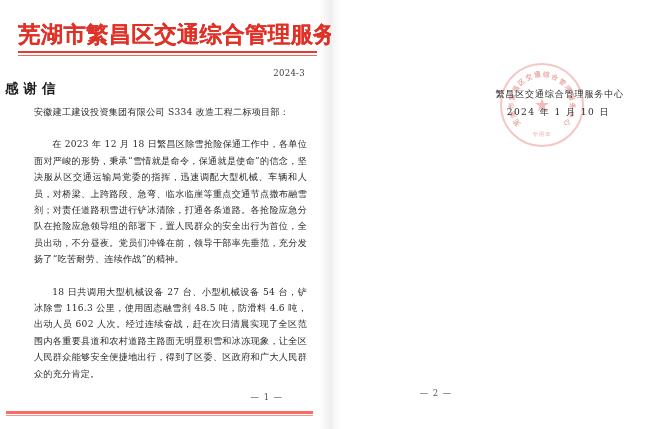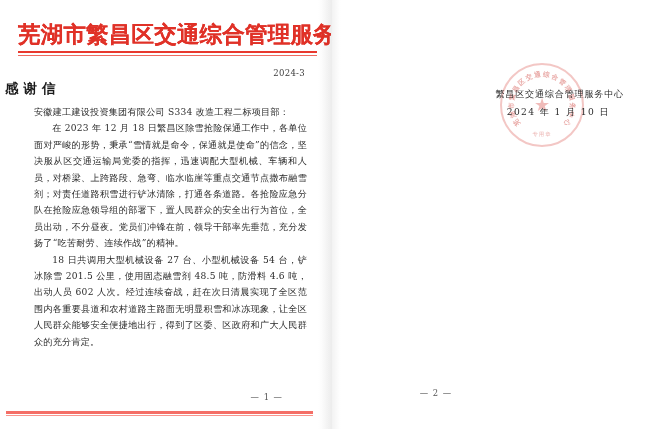--- a/index.html
+++ b/index.html
@@ -105,21 +105,21 @@
     font-size: 9.1px;
     line-height: 16.4px;
     color: #2b2b2b;
     text-align: justify;
     text-justify: inter-character;
     letter-spacing: 0.25px;
     margin: 0;
     font-family: "DejaVu Serif", "Liberation Serif", serif;
   }
   .para.indent { text-indent: 2em; }
-  .para + .para { margin-top: 0px; }
+  .para + .para { margin-top: 16px; }
 
   
   .body-right {
     position: absolute;
     left: 28px;
     right: 22px;
     top: 32px;
   }
 
   
@@ -243,21 +243,21 @@
         <div class="rule-thin"></div>
       </div>
 
       <div class="docnum">2024-3</div>
 
       <div class="subject">感谢信</div>
 
       <div class="body-block">
         <p class="para">安徽建工建设投资集团有限公司 S334 改造工程二标项目部：</p>
         <p class="para indent">在 2023 年 12 月 18 日繁昌区除雪抢险保通工作中，各单位面对严峻的形势，秉承“雪情就是命令，保通就是使命”的信念，坚决服从区交通运输局党委的指挥，迅速调配大型机械、车辆和人员，对桥梁、上跨路段、急弯、临水临崖等重点交通节点撒布融雪剂；对责任道路积雪进行铲冰清除，打通各条道路。各抢险应急分队在抢险应急领导组的部署下，置人民群众的安全出行为首位，全员出动，不分昼夜。党员们冲锋在前，领导干部率先垂范，充分发扬了“吃苦耐劳、连续作战”的精神。</p>
-        <p class="para indent">18 日共调用大型机械设备 27 台、小型机械设备 54 台，铲冰除雪 201.5 公里，使用固态融雪剂 48.5 吨，防滑料 4.6 吨，出动人员 602 人次。经过连续奋战，赶在次日清晨实现了全区范围内各重要县道和农村道路主路面无明显积雪和冰冻现象，让全区人民群众能够安全便捷地出行，得到了区委、区政府和广大人民群众的充分肯定。</p>
+        <p class="para indent">18 日共调用大型机械设备 27 台、小型机械设备 54 台，铲冰除雪 116.3 公里，使用固态融雪剂 48.5 吨，防滑料 4.6 吨，出动人员 602 人次。经过连续奋战，赶在次日清晨实现了全区范围内各重要县道和农村道路主路面无明显积雪和冰冻现象，让全区人民群众能够安全便捷地出行，得到了区委、区政府和广大人民群众的充分肯定。</p>
       </div>
 
       <div class="pagenum pagenum-left">— 1 —</div>
 
       <div class="footer-rule">
         <div class="fr1"></div>
         <div class="fr2"></div>
       </div>
 
       <div class="scan-shade-l"></div>

